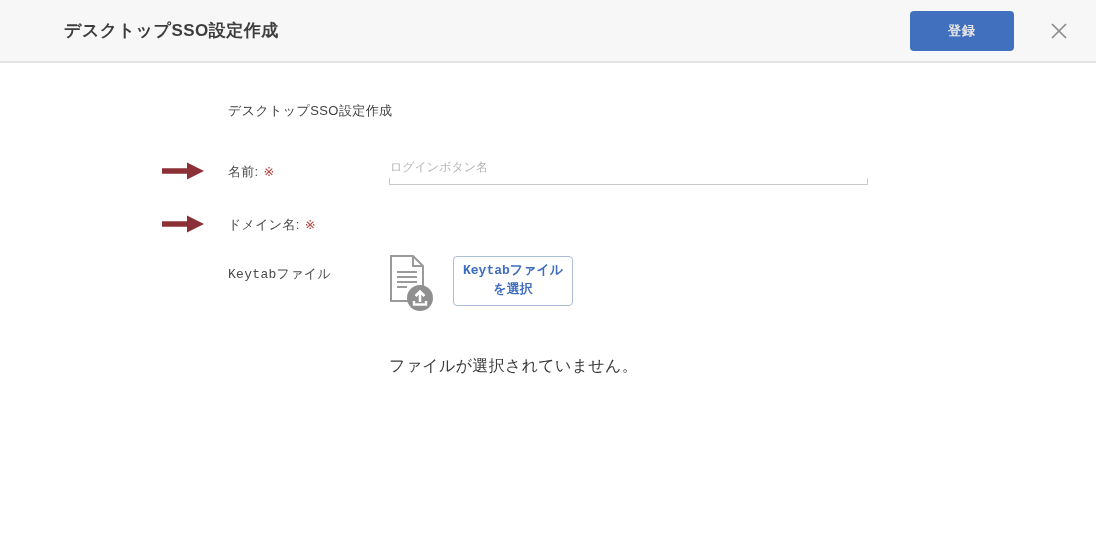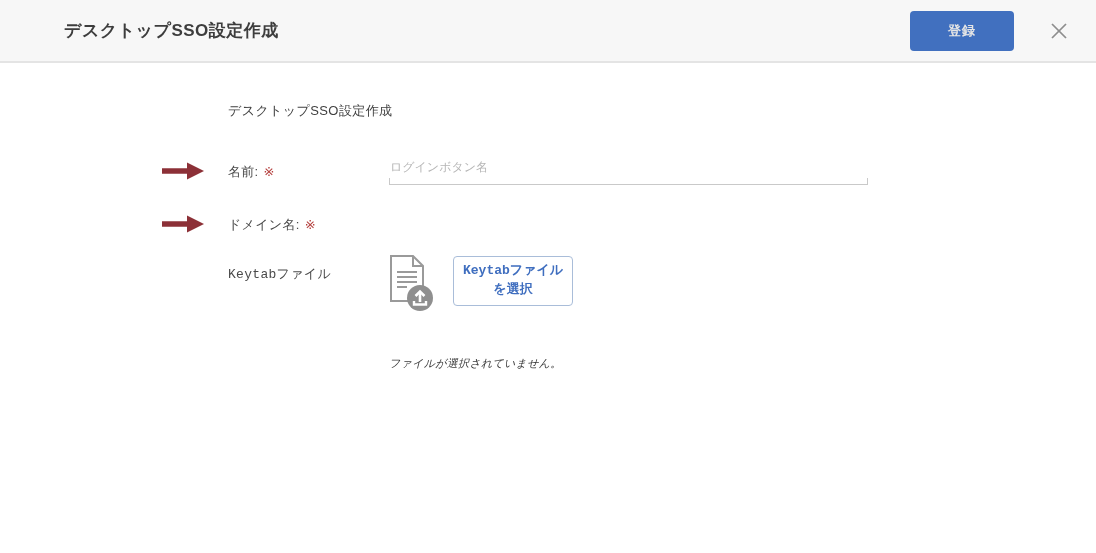--- a/index.html
+++ b/index.html
@@ -129,24 +129,23 @@
     font-weight: bold;
     line-height: 1.45;
     text-align: center;
     padding: 5px 6px;
     cursor: pointer;
     word-break: break-all;
   }
 
   .status-text {
     margin: 44px 0 0 389px;
-    font-size: 11px;
+    font-size: 16px;
     color: #3a3a3a;
     letter-spacing: 0.3px;
-    font-style: italic;
   }
 </style>
 </head>
 <body>
 
 <div class="header">
   <div class="header-title">デスクトップSSO設定作成</div>
   <button class="register-btn">登録</button>
   <button class="close-btn">
     <span style="display:flex;">

